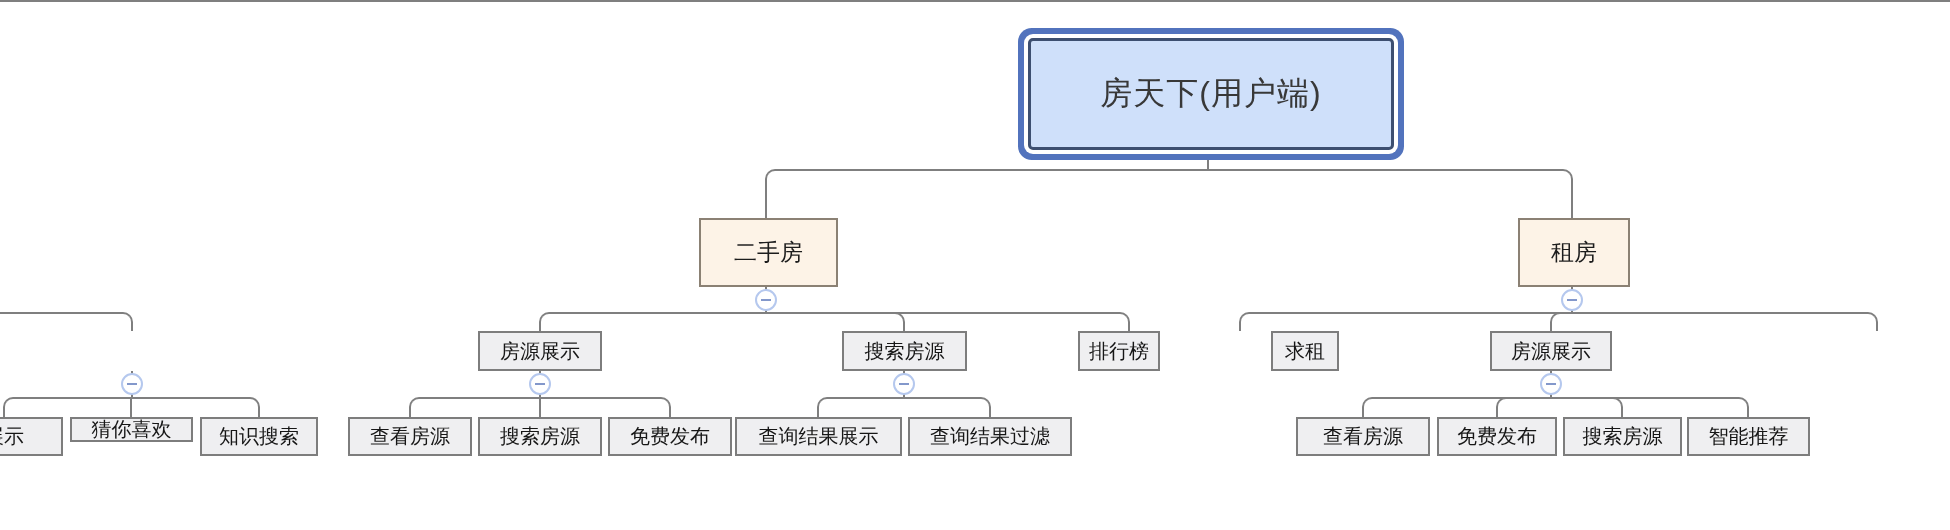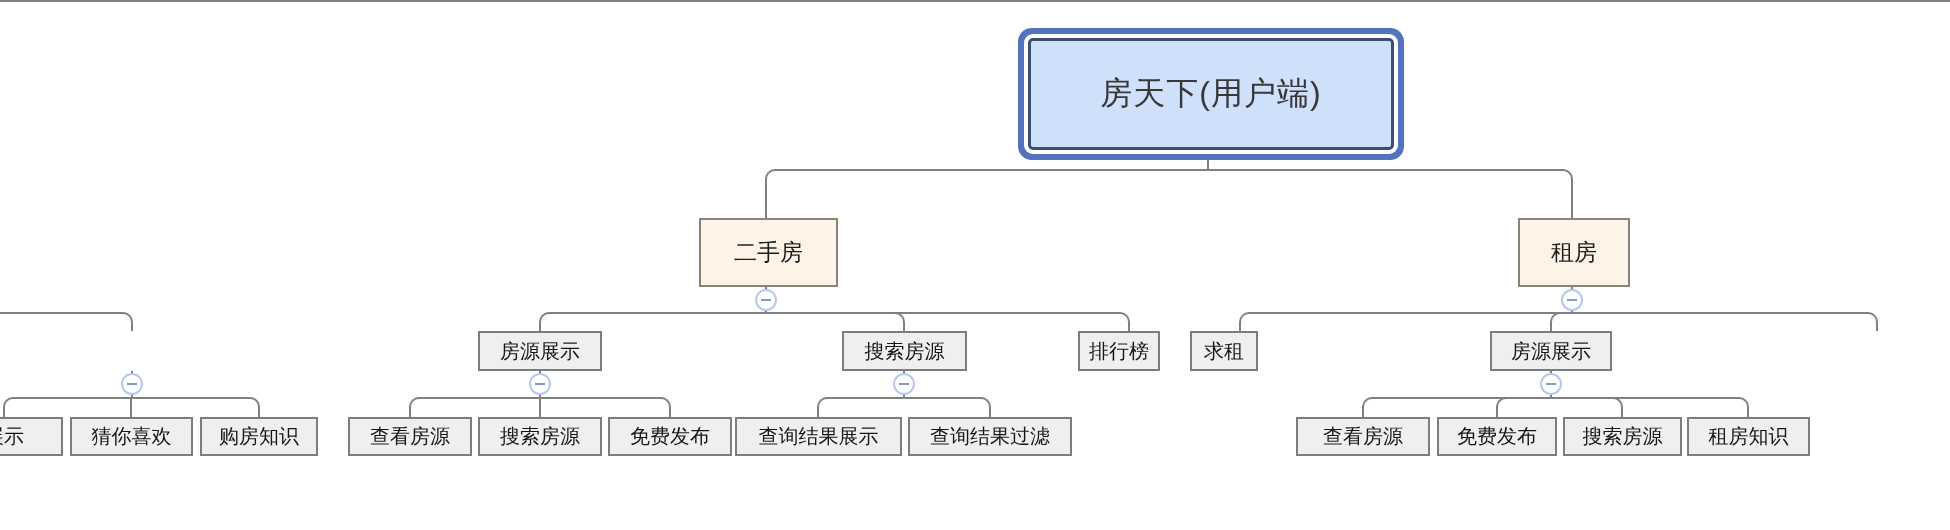--- a/index.html
+++ b/index.html
@@ -78,38 +78,38 @@
   <div class="vline" style="left:1550px;top:371px;height:27px;"></div>
 
   <div class="node root-node" style="left:1028px;top:38px;width:366px;height:112px;">房天下(用户端)</div>
 
   <div class="node n-peach" style="left:699px;top:218px;width:139px;height:69px;">二手房</div>
   <div class="node n-peach" style="left:1518px;top:218px;width:112px;height:69px;">租房</div>
 
   <div class="node n-gray" style="left:478px;top:331px;width:124px;height:40px;">房源展示</div>
   <div class="node n-gray" style="left:842px;top:331px;width:125px;height:40px;">搜索房源</div>
   <div class="node n-gray" style="left:1078px;top:331px;width:82px;height:40px;">排行榜</div>
-  <div class="node n-gray" style="left:1190px;top:331px;width:68px;height:40px;">求租</div>
+  <div class="node n-gray" style="left:1271px;top:331px;width:68px;height:40px;">求租</div>
   <div class="node n-gray" style="left:1490px;top:331px;width:122px;height:40px;">房源展示</div>
 
   <div class="node n-gray" style="left:-55px;top:417px;width:118px;height:39px;">展示</div>
-  <div class="node n-gray" style="left:70px;top:417px;width:123px;height:39px;">猜你喜欢</div>
-  <div class="node n-gray" style="left:200px;top:417px;width:118px;height:39px;">购房知识</div>
+  <div class="node n-gray" style="left:70px;top:417px;width:123px;height:25px;">猜你喜欢</div>
+  <div class="node n-gray" style="left:200px;top:417px;width:118px;height:39px;">知识搜索</div>
 
   <div class="node n-gray" style="left:348px;top:417px;width:124px;height:39px;">查看房源</div>
   <div class="node n-gray" style="left:478px;top:417px;width:124px;height:39px;">搜索房源</div>
   <div class="node n-gray" style="left:608px;top:417px;width:124px;height:39px;">免费发布</div>
 
   <div class="node n-gray" style="left:735px;top:417px;width:167px;height:39px;">查询结果展示</div>
   <div class="node n-gray" style="left:908px;top:417px;width:164px;height:39px;">查询结果过滤</div>
 
   <div class="node n-gray" style="left:1296px;top:417px;width:134px;height:39px;">查看房源</div>
   <div class="node n-gray" style="left:1437px;top:417px;width:120px;height:39px;">免费发布</div>
   <div class="node n-gray" style="left:1563px;top:417px;width:119px;height:39px;">搜索房源</div>
-  <div class="node n-gray" style="left:1687px;top:417px;width:123px;height:39px;">租房知识</div>
+  <div class="node n-gray" style="left:1687px;top:417px;width:123px;height:39px;">智能推荐</div>
 
   <div class="minus" style="left:755px;top:289px;"></div>
   <div class="minus" style="left:1561px;top:289px;"></div>
   <div class="minus" style="left:121px;top:373px;"></div>
   <div class="minus" style="left:529px;top:373px;"></div>
   <div class="minus" style="left:893px;top:373px;"></div>
   <div class="minus" style="left:1540px;top:373px;"></div>
 
 </div>
 

